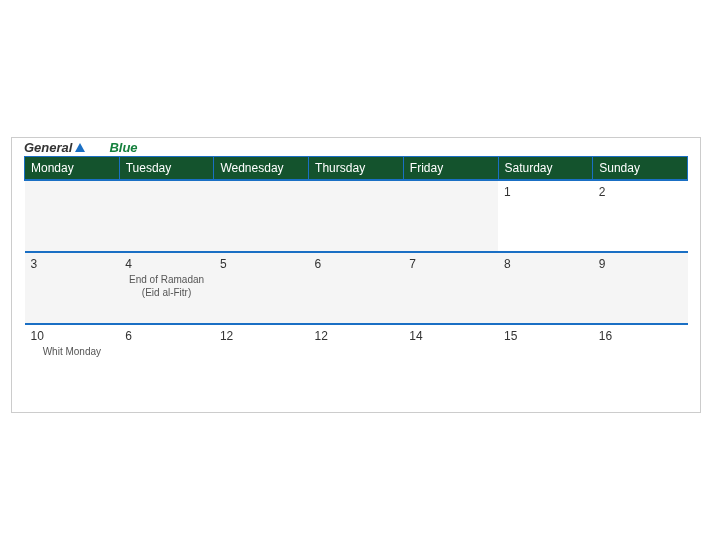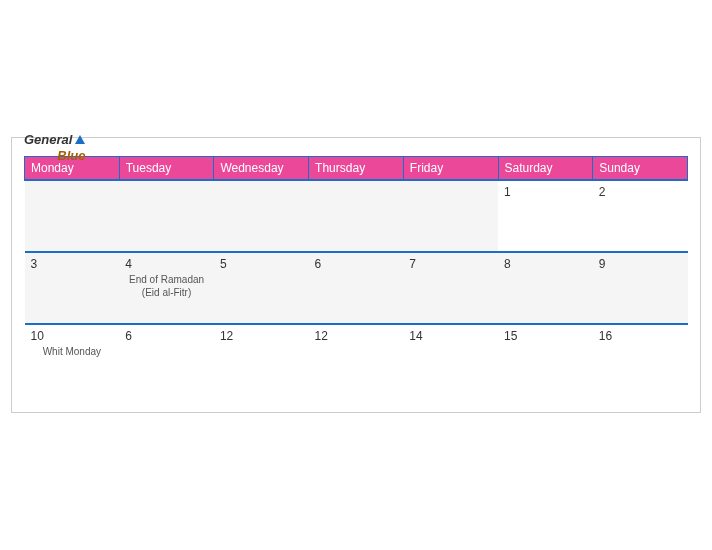--- a/index.html
+++ b/index.html
@@ -43,21 +43,21 @@
       position: absolute;
       right: 0;
       font-size: 13px;
       color: #555;
     }
     .calendar-grid {
       width: 100%;
       border-collapse: collapse;
     }
     .calendar-grid th {
-      background-color: #ec4899;
+      background-color: #14532d;
       color: #fff;
       text-align: left;
       padding: 4px 6px;
       font-size: 12px;
       font-weight: normal;
       border: 1px solid #1a6fc4;
     }
     .calendar-grid td {
       border: none;
       border-top: 2px solid #1a6fc4;
@@ -88,26 +88,26 @@
     .row-bg td {
       background: #f5f5f5;
     }
   </style>
 </head>
 <body>
 
 <div class="calendar-container">
   <div class="calendar-header">
     <div class="logo">
-    <div style="display:flex;flex-direction:column;align-items:flex-end;line-height:1.2;">
+    <div style="display:flex;flex-direction:row;align-items:flex-start;line-height:1.2;">
       <div style="display:flex;align-items:center;">
         <span style="font-style:italic;font-weight:bold;color:#333;font-size:13px;">General</span>
         <span style="display:inline-block;width:0;height:0;border-left:5px solid transparent;border-right:5px solid transparent;border-bottom:9px solid #1a6fc4;margin-left:3px;margin-bottom:1px;"></span>
       </div>
-      <span style="font-style:italic;font-weight:bold;color:#a16207;font-size:13px;">Blue</span>
+      <span style="font-style:italic;font-weight:bold;color:#15803d;font-size:13px;margin-left:24px;">Blue</span>
     </div>
   </div>
     <h1 class="calendar-title"></h1>
     <div class="country-label"></div>
   </div>
 
   <table class="calendar-grid">
     <thead>
       <tr>
       <th>Monday</th>

